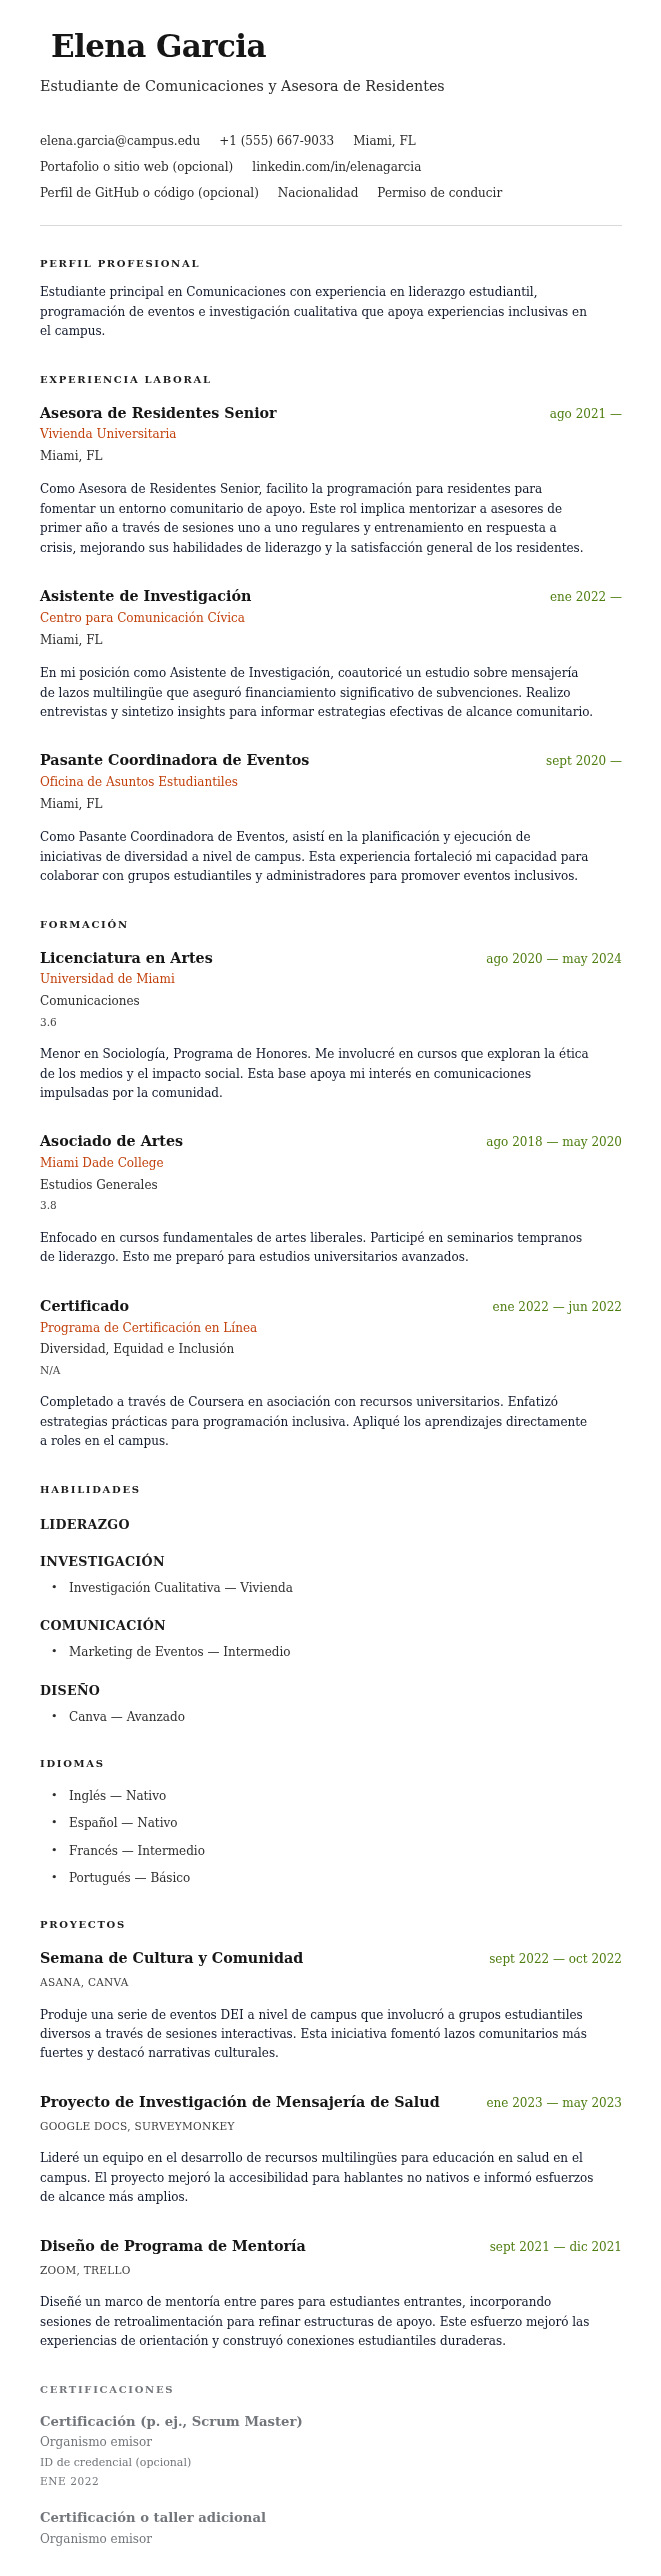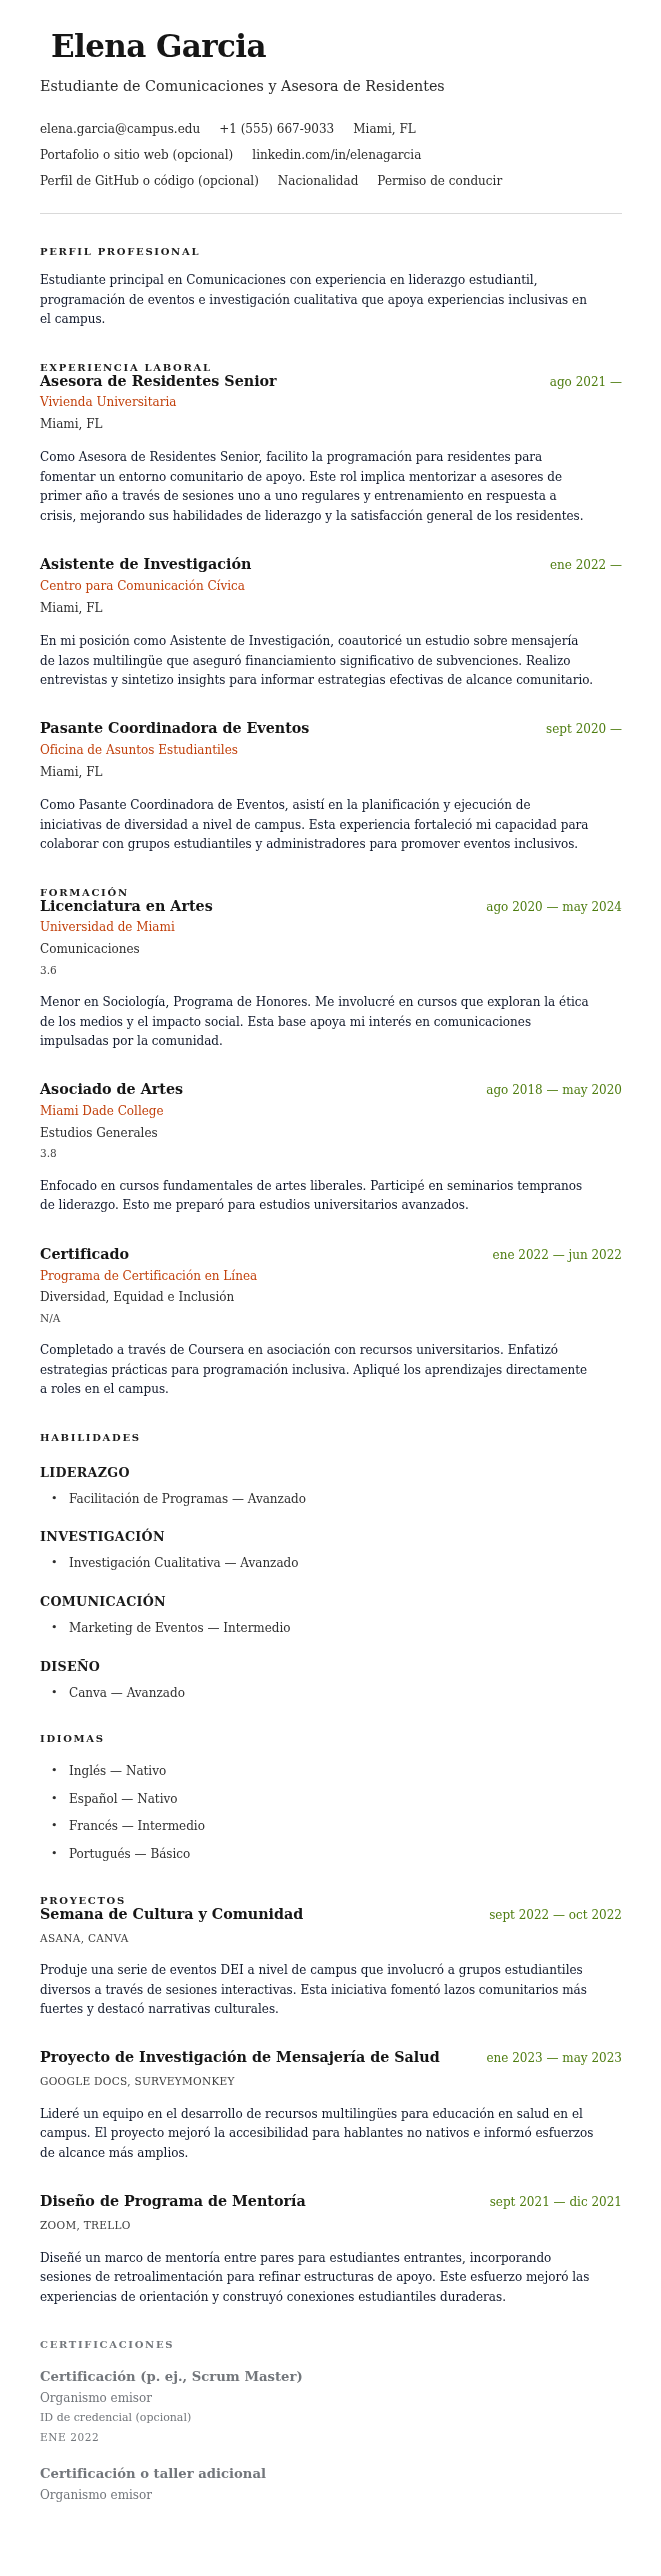--- a/index.html
+++ b/index.html
@@ -25,21 +25,21 @@
     color: #2b2b2b;
     margin: 15.4px 0 0 0;
   }
   .contact {
     display: flex;
     flex-wrap: wrap;
     column-gap: 19px;
     row-gap: 12px;
     font-size: 12px;
     color: #2b2b2b;
-    margin-top: 28px;
+    margin-top: 40px;
     max-width: 584px;
   }
   .divider {
     border: none;
     border-top: 1.1px solid #d9d9d9;
     margin: 25px 0 0 0;
   }
 
   
   section { margin-top: 32px; }
@@ -52,21 +52,21 @@
   }
   .para {
     font-size: 12px;
     line-height: 1.62;
     margin: 14.3px 0 0 0;
     color: #0f172a;
     max-width: 556px;
   }
 
   
-  .entry { }
+  .entry { margin-top: 20px; }
   .entry + .entry { margin-top: 30px; }
   .entry-head {
     display: flex;
     justify-content: space-between;
     align-items: baseline;
   }
   .entry-title {
     font-size: 14.3px;
     font-weight: 700;
     color: #161616;
@@ -223,29 +223,26 @@
       <p class="entry-gpa">N/A</p>
       <p class="para entry-desc">Completado a través de Coursera en asociación con recursos universitarios. Enfatizó estrategias prácticas para programación inclusiva. Apliqué los aprendizajes directamente a roles en el campus.</p>
     </article>
   </section>
 
   <section>
     <h2 class="sec-heading">HABILIDADES</h2>
 
     <div class="skill-group">
       <h3 class="group-heading">LIDERAZGO</h3>
-      <ul class="bullets">
-        <li>Facilitación de Programas — Avanzado</li>
-      </ul>
     </div>
 
     <div class="skill-group">
       <h3 class="group-heading">INVESTIGACIÓN</h3>
       <ul class="bullets">
-        <li>Investigación Cualitativa — Avanzado</li>
+        <li>Investigación Cualitativa — Vivienda</li>
       </ul>
     </div>
 
     <div class="skill-group">
       <h3 class="group-heading">COMUNICACIÓN</h3>
       <ul class="bullets">
         <li>Marketing de Eventos — Intermedio</li>
       </ul>
     </div>
 

